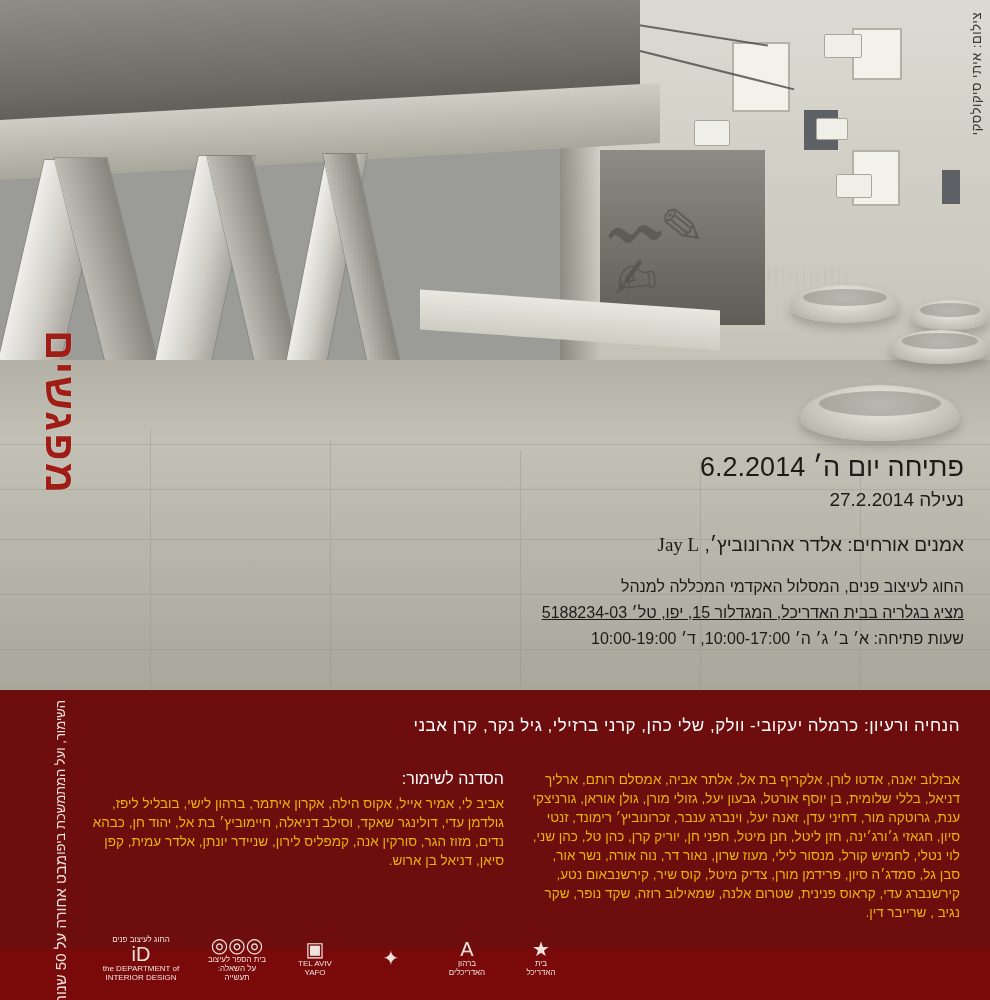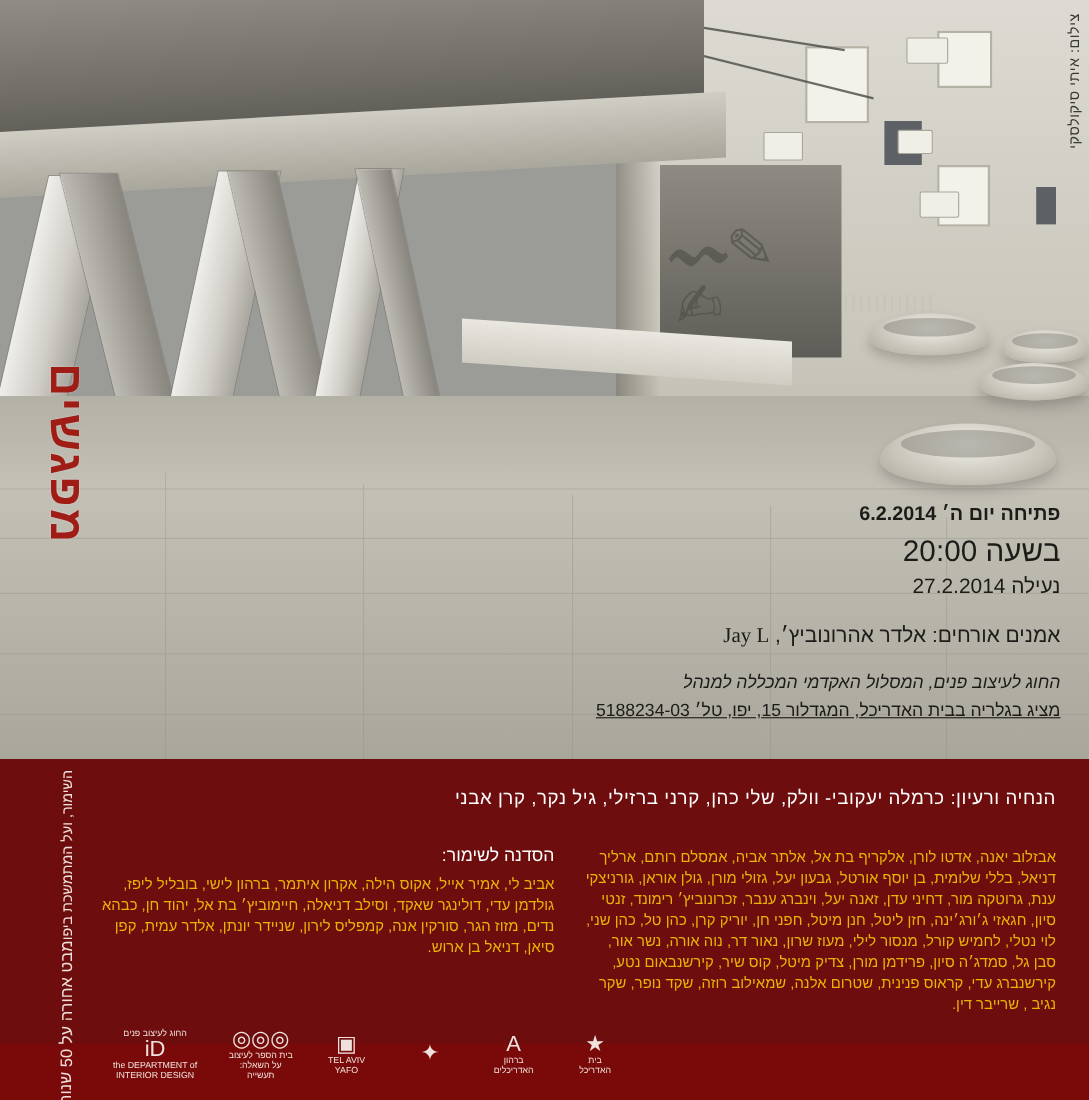--- a/index.html
+++ b/index.html
@@ -109,25 +109,25 @@
     writing-mode:vertical-rl;
     transform:rotate(180deg);
     font-size:13px;color:#3a3833;direction:rtl;letter-spacing:.5px;
   }
 
   
   .event{
     position:absolute;right:26px;top:450px;width:620px;
     direction:rtl;text-align:right;color:#1d1b18;
   }
-  .ev-line1{font-size:18px;line-height:34px;font-weight:bold;}
+  .ev-line1{font-size:27px;line-height:34px;}
   .ev-line2{font-size:27px;line-height:34px;}
   .ev-line3{font-size:19px;line-height:28px;margin-top:2px;}
   .ev-guests{font-size:19px;line-height:30px;margin-top:16px;}
-  .ev-dept{font-size:16px;line-height:26px;margin-top:14px;font-style:italic;}
+  .ev-dept{font-size:16px;line-height:26px;margin-top:14px;}
   .ev-addr{font-size:16px;line-height:26px;text-decoration:underline;}
   .ev-hours{font-size:16px;line-height:26px;}
   .lat{direction:ltr;unicode-bidi:isolate;font-family:"Liberation Serif",serif;}
 
   
   .credits{
     position:absolute;left:0;top:690px;width:990px;height:259px;
     background:#6d0d0d;color:#f2e9e4;direction:rtl;
   }
   .cred-top{
@@ -235,28 +235,28 @@
       </div>
     <div class="planter" style="left:800px;top:385px;width:160px;height:56px;">
         <div class="planterIn"></div>
       </div>
 
     <div class="vtitle">מפגשים</div>
     <div class="vtitle-right">צילום: איתי סיקולסקי</div>
 
     <div class="event">
       <div class="ev-line1">פתיחה יום ה׳  6.2.2014</div>
-      <div class="ev-line2">בשעה 20:00</div>
       <div class="ev-line3">נעילה 27.2.2014</div>
       <div class="ev-guests">
         <span>אמנים אורחים: אלדר אהרונוביץ׳,</span>
         <span class="lat">Jay L</span>
       </div>
       <div class="ev-dept">החוג לעיצוב פנים, המסלול האקדמי המכללה למנהל</div>
       <div class="ev-addr">מציג בגלריה בבית האדריכל, המגדלור 15, יפו, טל׳ 5188234-03</div>
+      <div class="ev-hours">שעות פתיחה: א׳ ב׳ ג׳ ה׳ 10:00-17:00, ד׳ 10:00-19:00</div>
     </div>
   </div>
 
   <div class="credits">
     <div class="cred-top">הנחיה ורעיון:   כרמלה יעקובי- וולק,  שלי כהן,  קרני ברזילי,  גיל נקר,   קרן אבני</div>
 
     <div class="cols">
       <div class="col-r">
         <div class="cred-b">אבזלוב יאנה, אדטו לורן, אלקריף בת אל, אלתר אביה, אמסלם רותם, ארליך דניאל, בללי שלומית, בן יוסף אורטל, גבעון יעל, גזולי מורן, גולן אוראן, גורניצקי ענת, גרוטקה מור, דחיני עדן, זאנה יעל, וינברג ענבר, זכרונוביץ׳ רימונד, זנטי סיון, חגאזי ג׳ורג׳ינה, חזן ליטל, חנן מיטל, חפני חן, יוריק קרן, כהן טל, כהן שני, לוי נטלי, לחמיש קורל, מנסור לילי, מעוז שרון, נאור דר, נוה אורה, נשר אור, סבן גל, סמדג׳ה סיון, פרידמן מורן, צדיק מיטל, קוס שיר, קירשנבאום נטע, קירשנברג עדי, קראוס פנינית, שטרום אלנה, שמאילוב רוזה, שקד נופר, שקר נגיב , שרייבר דין.</div>
       </div>

